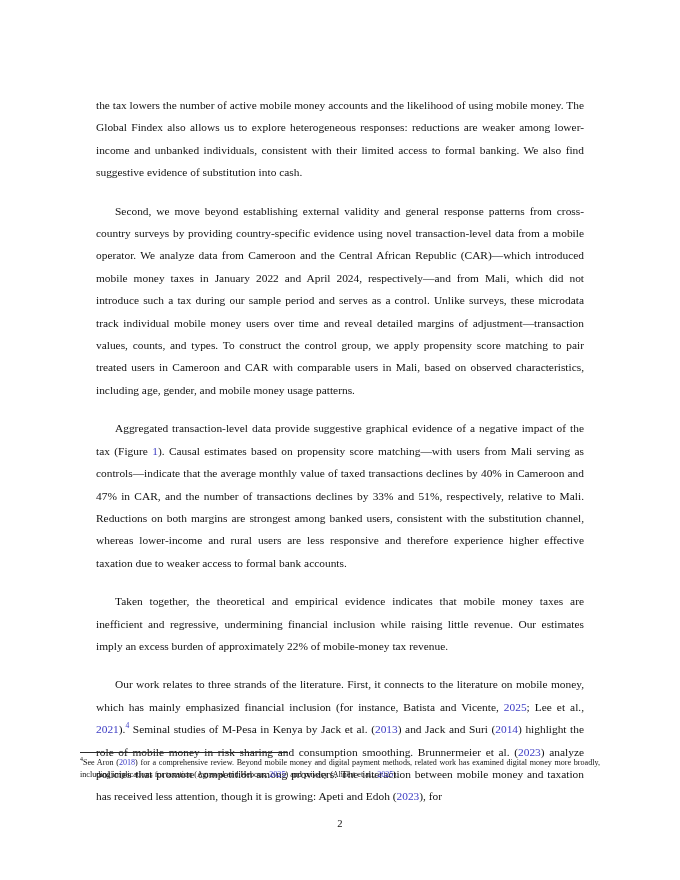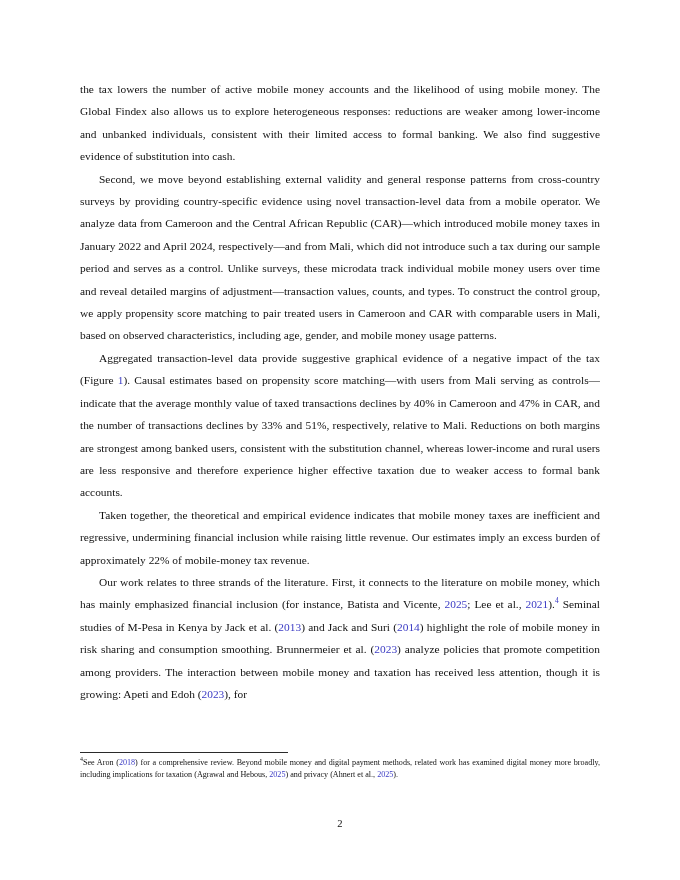--- a/index.html
+++ b/index.html
@@ -22,21 +22,21 @@
     height: 880px;
     background: #ffffff;
   }
   .body-text {
     position: absolute;
     left: 80px;
     top: 78px;
     width: 520px;
   }
   p.para {
-    margin: 0;
+    margin: 16px;
     font-size: 11.4px;
     line-height: 22.4px;
     text-align: justify;
     text-justify: inter-word;
     hyphens: none;
     color: #111111;
   }
   p.para.indent {
     text-indent: 19px;
   }

